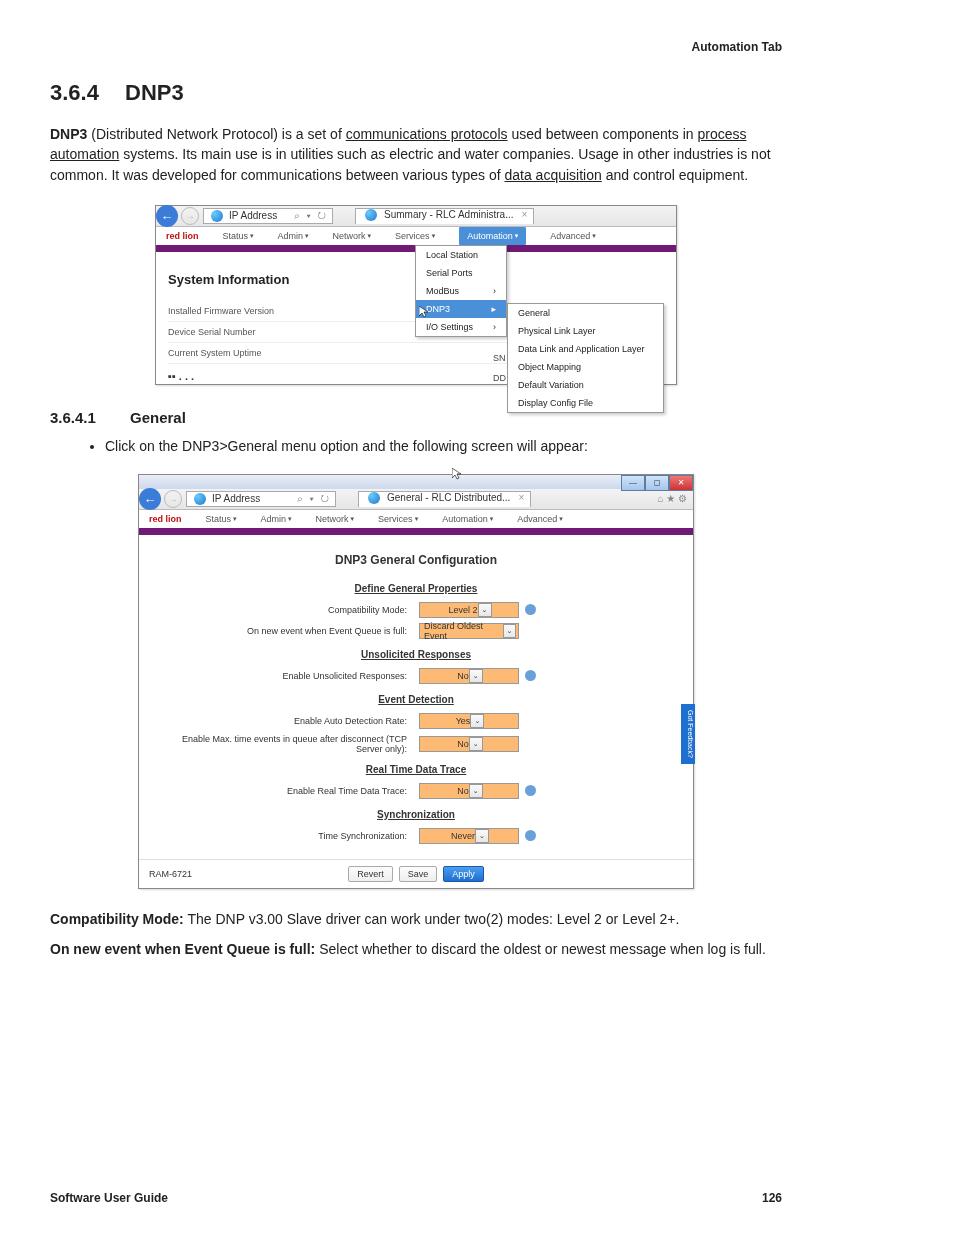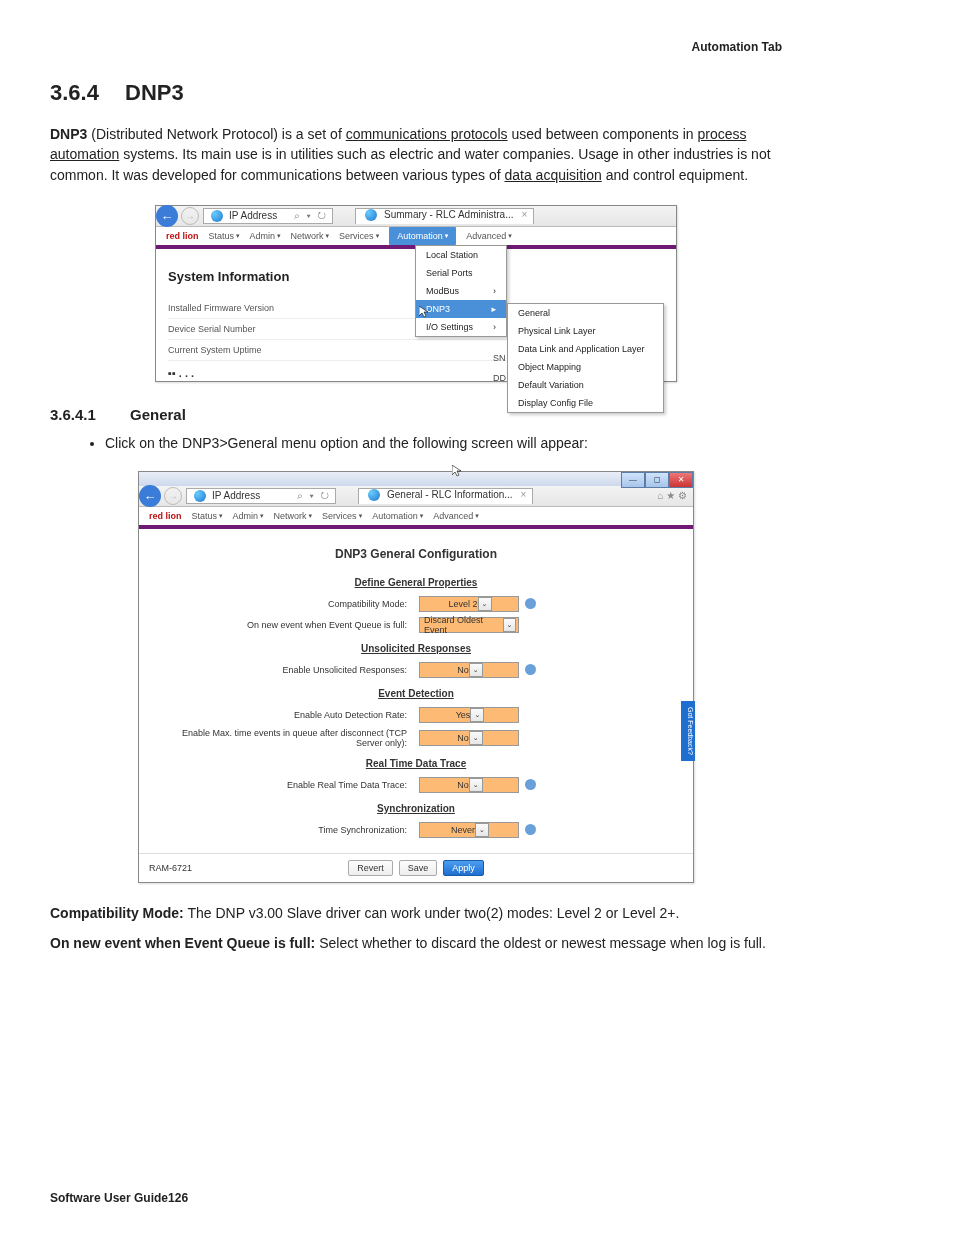--- a/index.html
+++ b/index.html
@@ -18,21 +18,21 @@
   
   .browser{border:1px solid #888;background:#fff;font-family:"Segoe UI",Tahoma,sans-serif;font-size:10px;color:#333;box-shadow:1px 1px 2px rgba(0,0,0,.15)}
   .titlebar{display:flex;align-items:center;height:20px;background:linear-gradient(#f3f3f3,#e6e6e6);border-bottom:1px solid #bbb}
   .tb-back{width:22px;height:22px;border-radius:50%;background:#3a7cd8;color:#fff;display:flex;align-items:center;justify-content:center;font-size:13px;font-weight:700;margin:0 3px 0 0}
   .tb-fwd{width:16px;height:16px;border-radius:50%;border:1px solid #bbb;color:#bbb;display:flex;align-items:center;justify-content:center;font-size:10px;margin-right:4px}
   .ieicon{width:12px;height:12px;display:inline-block;background:radial-gradient(circle at 30% 30%,#6cf,#27c);border-radius:50%;margin:0 3px}
   .addr{flex:0 0 auto;border:1px solid #aaa;background:#fff;height:14px;display:flex;align-items:center;padding:0 4px;gap:3px}
   .tab{border:1px solid #aaa;border-bottom:none;background:#fff;height:15px;display:flex;align-items:flex-start;padding:0 6px;margin-left:22px;gap:4px;max-width:170px;overflow:hidden;white-space:nowrap}
   .closex{color:#999;margin-left:4px}
 
-  .menubar{height:18px;background:#fff;display:flex;align-items:center;gap:10px;padding:0 10px;border-bottom:4px solid #701a75;font-size:9px;color:#555}
+  .menubar{height:18px;background:#fff;display:flex;align-items:center;gap:24px;padding:0 10px;border-bottom:7px solid #701a75;font-size:9px;color:#555}
   .menubar .brand{color:#b11;font-weight:700}
   .menubar .mi{display:flex;align-items:center;gap:2px}
   .menubar .open{background:#4a90d9;color:#fff;padding:2px 8px;height:14px;border-radius:1px}
   .caret{font-size:7px}
 
   
   .s1{width:520px}
   .s1 .content{display:flex;padding:10px 12px 0}
   .s1 .left{flex:1 1 auto;padding-right:8px}
   .s1 .left h4{font-size:13px;font-weight:700;margin:10px 0 14px;color:#222}
@@ -56,21 +56,21 @@
   .frow .lab{flex:0 0 250px;text-align:right;padding-right:6px}
   .sel{flex:0 0 92px;height:14px;border:1px solid #999;background:#fdba74;display:flex;align-items:center;justify-content:center;padding:0 2px 0 4px}
   .sel .sar{width:12px;height:12px;border:1px solid #999;display:flex;align-items:center;justify-content:center;font-size:7px;background:linear-gradient(#fafafa,#e7e7e7)}
   .hint{width:11px;height:11px;border-radius:50%;background:#6aa0da;display:inline-block}
   .footer{display:flex;align-items:center;border-top:1px solid #ddd;padding:6px 10px;gap:6px;font-size:9px}
   .footer .mdl{flex:1}
   .btn{border:1px solid #aaa;background:linear-gradient(#fcfcfc,#eee);padding:2px 8px;font-size:9px;border-radius:2px}
   .btn.primary{background:linear-gradient(#4b9ef0,#1f6fd0);color:#fff;border-color:#1a5aa6}
   .fb-tab{position:absolute;right:-1px;top:230px;width:12px;background:#1f6fd0;color:#fff;font-size:7px;padding:6px 1px;text-align:center;writing-mode:vertical-rl}
 
-  .pgfoot{position:absolute;bottom:30px;left:50px;right:50px;display:flex;justify-content:flex-start;font-size:12px;font-weight:700}
+  .pgfoot{position:absolute;bottom:30px;left:50px;right:50px;display:flex;justify-content:space-between;font-size:12px;font-weight:700}
   .desc{margin-top:22px}
   .desc p{font-size:14px;margin:0 0 14px}
   .cursor{position:absolute;width:10px;height:12px}
   .cursor svg{display:block}
 </style>
 </head>
 <body>
 
 <div class="page">
   <div class="topright">Automation Tab</div>
@@ -193,21 +193,21 @@
         <div class="titlebar">
           <div class="tb-back">←</div>
           <div class="tb-fwd">→</div>
           <div class="addr" style="width:140px">
               <span class="ieicon"></span>
               <span>IP Address</span>
               <span style="margin-left:auto;letter-spacing:2px;color:#777">⌕ ▾ ↻</span>
             </div>
           <div class="tab">
               <span class="ieicon"></span>
-              <span>General - RLC Information...</span>
+              <span>General - RLC Distributed...</span>
               <span class="closex">×</span>
             </div>
           <div class="tbright" style="color:#888">⌂ ★ ⚙</div>
         </div>
         <div class="menubar">
           <span class="brand">red lion</span>
           <span class="mi">
               <span>Status</span>
               <span class="caret">▾</span>
             </span>

